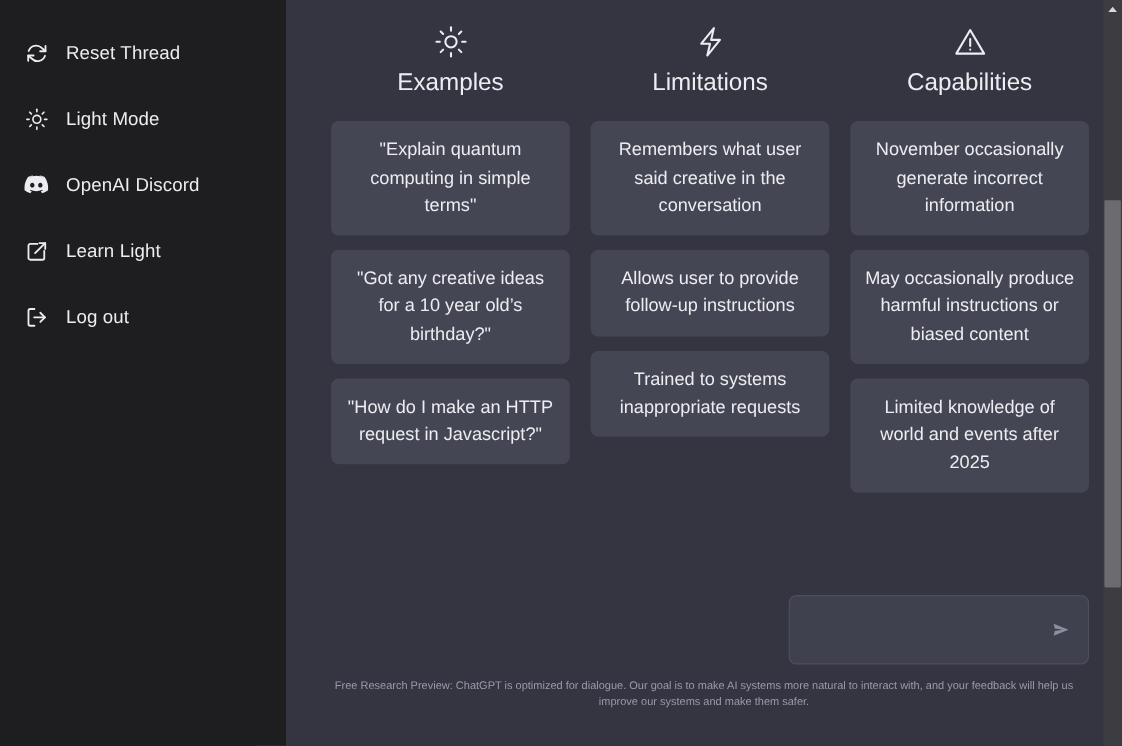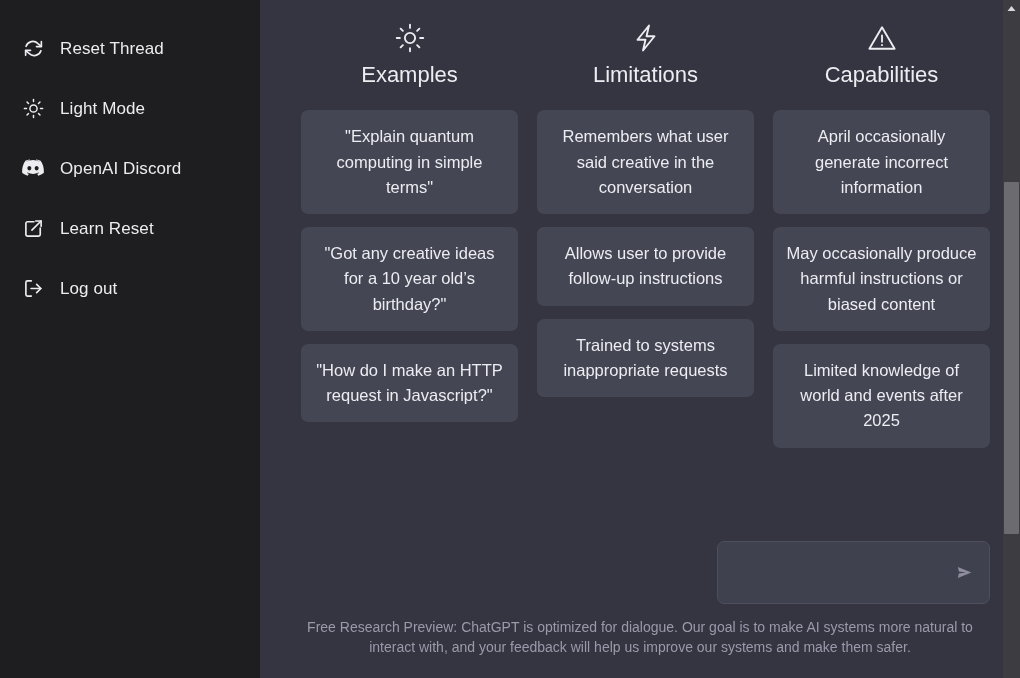--- a/index.html
+++ b/index.html
@@ -170,21 +170,21 @@
     background: transparent;
     border: none;
     cursor: pointer;
     color: #8e8ea0;
   }
   #send-button svg { display: block; }
 
   #footer-note {
     padding: 13px 26px 0 26px;
     text-align: center;
-    font-size: 14px;
+    font-size: 10px;
     line-height: 1.45;
     color: #9a9aab;
     height: 72px;
   }
 
   
   #scrollbar {
     position: absolute;
     top: 0;
     right: 0;
@@ -258,21 +258,21 @@
   </div>
 
   <div class="sb-item">
     <span class="sb-icon">
       <svg width="21" height="21" viewBox="0 0 24 24" fill="none" stroke="currentColor" stroke-width="1.9" stroke-linecap="round" stroke-linejoin="round">
         <path d="M12.5 4.3H5.2A1.9 1.9 0 0 0 3.3 6.2v12.6a1.9 1.9 0 0 0 1.9 1.9h12.6a1.9 1.9 0 0 0 1.9-1.9V11.5"></path>
         <line x1="10.2" y1="13.8" x2="20.6" y2="3.4"></line>
         <polyline points="14.6,3.4 20.7,3.4 20.7,9.5"></polyline>
       </svg>
     </span>
-    <span class="sb-label">Learn Reset</span>
+    <span class="sb-label">Learn Light</span>
   </div>
 
   <div class="sb-item">
     <span class="sb-icon">
       <svg width="21" height="21" viewBox="0 0 24 24" fill="none" stroke="currentColor" stroke-width="1.9" stroke-linecap="round" stroke-linejoin="round">
         <path d="M9.5 3.3H5.1A1.8 1.8 0 0 0 3.3 5.1v13.8a1.8 1.8 0 0 0 1.8 1.8h4.4"></path>
         <polyline points="15.6,16.8 20.4,12 15.6,7.2"></polyline>
         <line x1="20.4" y1="12" x2="9.2" y2="12"></line>
       </svg>
     </span>
@@ -325,21 +325,21 @@
       <section class="column">
         <div class="col-icon">
           <svg width="30" height="30" viewBox="0 0 24 24" fill="none" stroke="currentColor" stroke-width="1.5" stroke-linecap="round" stroke-linejoin="round">
             <path d="M12 3.4 1.9 20.6h20.2L12 3.4z"></path>
             <line x1="12" y1="10" x2="12" y2="15"></line>
             <line x1="12" y1="17.6" x2="12" y2="17.7"></line>
           </svg>
         </div>
         <h2 class="col-title">Capabilities</h2>
         <div class="cards">
-          <div class="card">April occasionally generate incorrect information</div>
+          <div class="card">November occasionally generate incorrect information</div>
           <div class="card">May occasionally produce harmful instructions or biased content</div>
           <div class="card">Limited knowledge of world and events after 2025</div>
         </div>
       </section>
 
     </div>
   </div>
 
   <div id="composer-wrap">
     <div id="composer">

